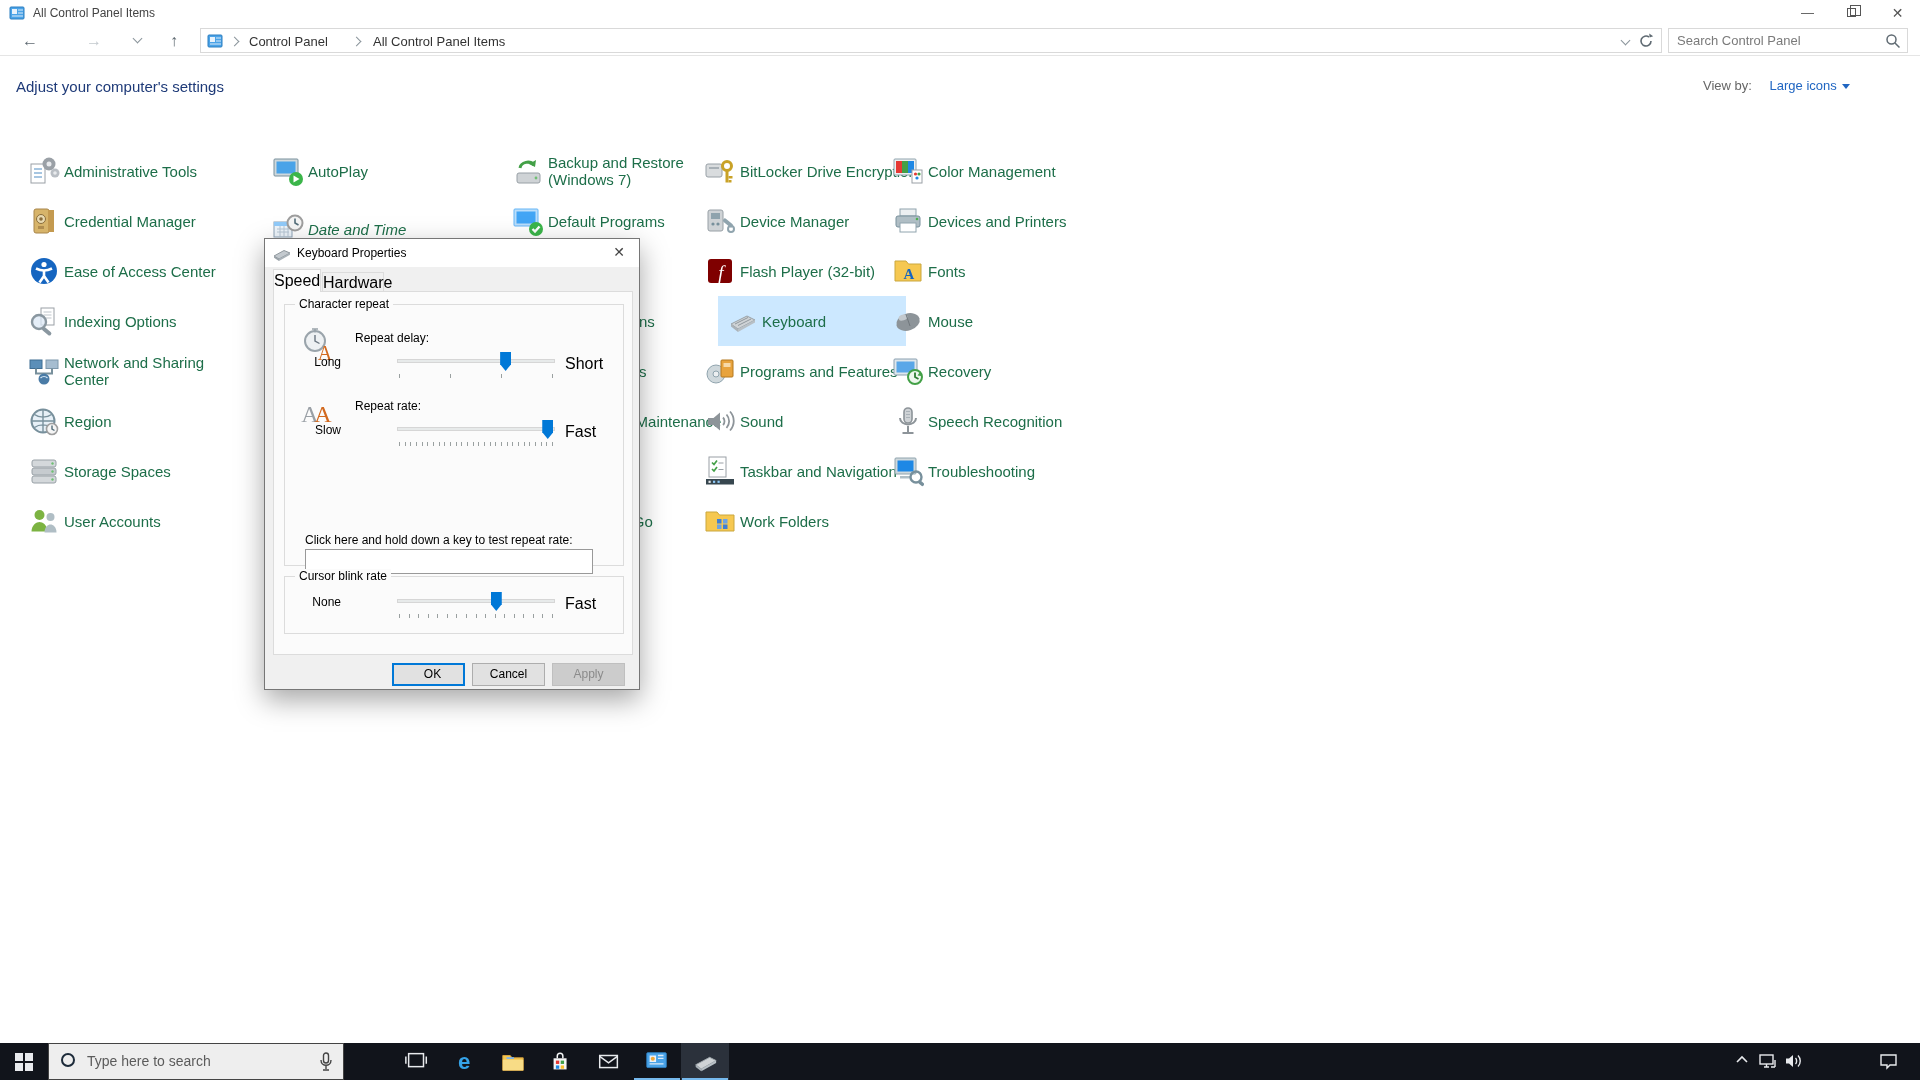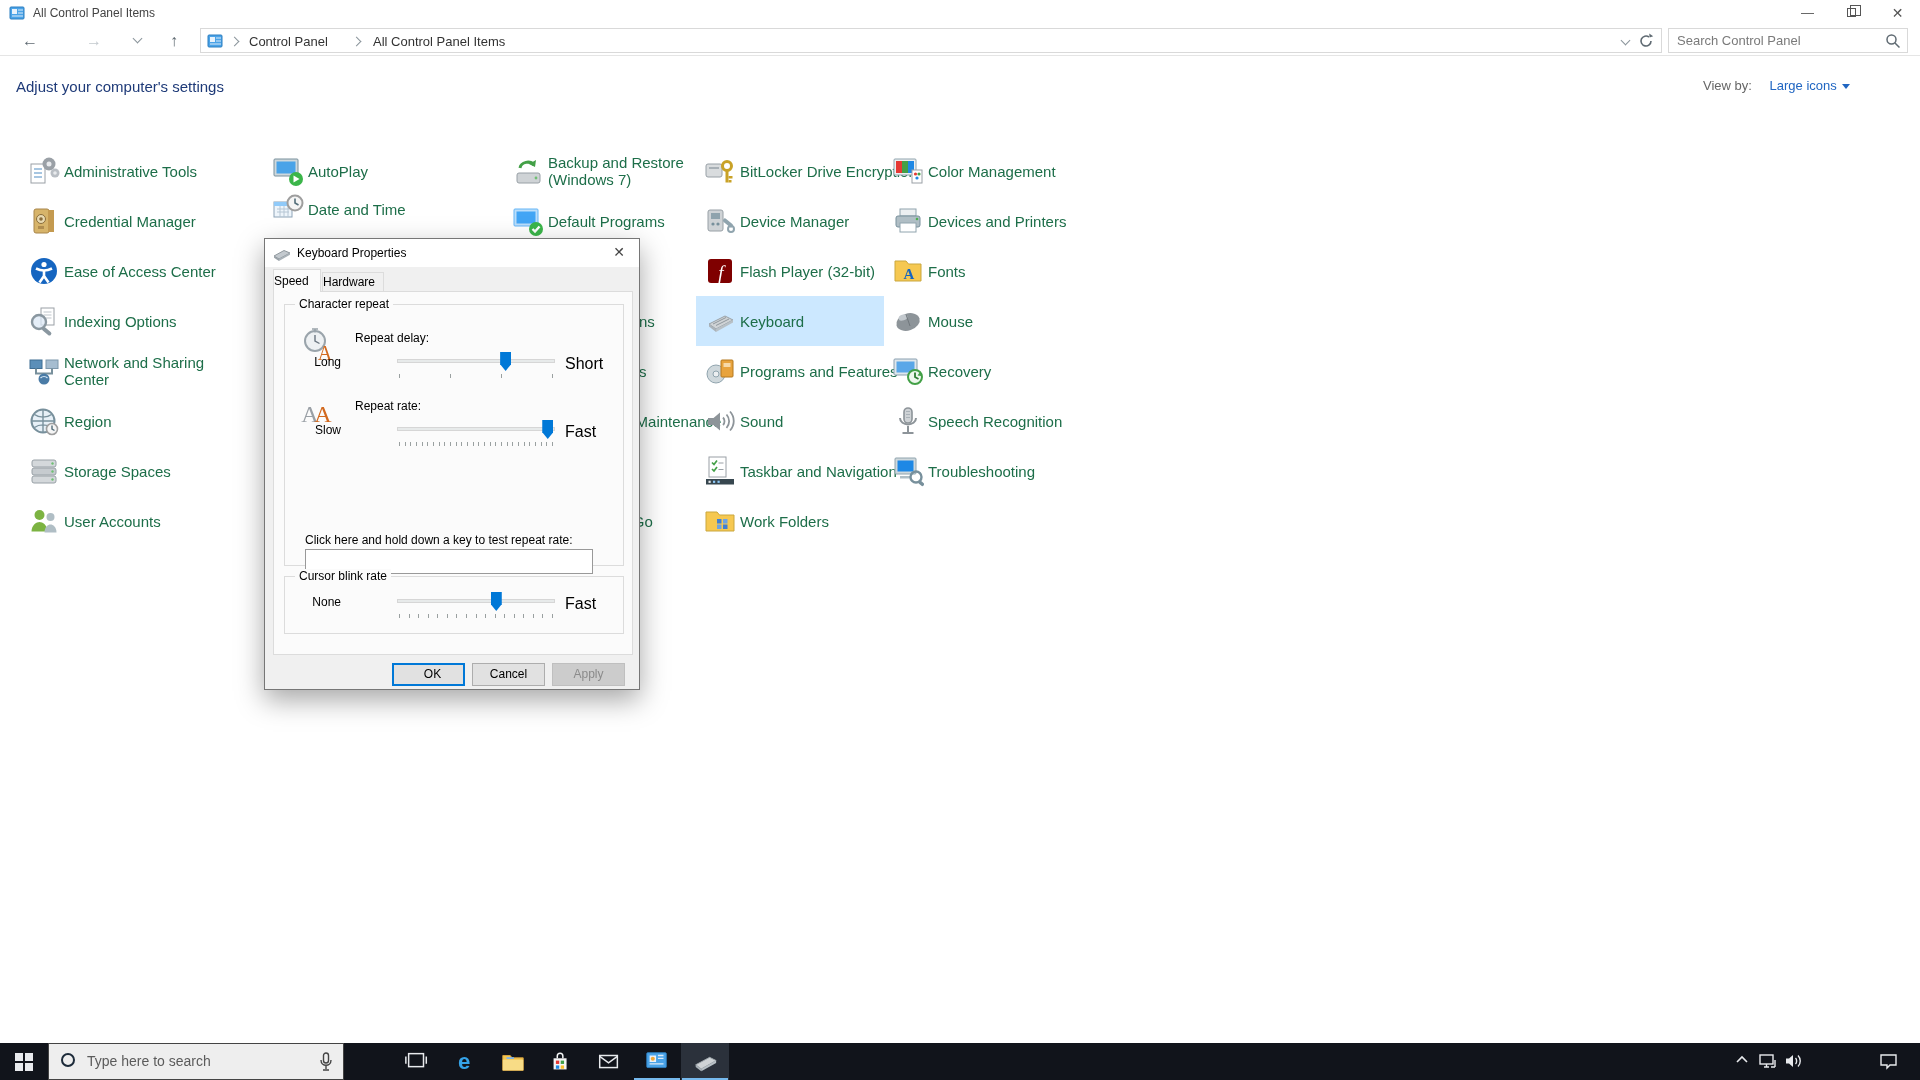--- a/index.html
+++ b/index.html
@@ -35,33 +35,33 @@
   #searchbox input::placeholder { color:#7a7a7a; opacity:1; }
   #search-mag { position:absolute; right:6px; top:4px; width:16px; height:16px; }
   
   #page-header { position:absolute; left:16px; top:78px; font-size:15px; color:#1e3a78; }
   #viewby { position:absolute; top:78px; left:1703px; font-size:13px; }
   #viewby .lbl { color:#666; }
   #viewby .val { color:#2066c2; margin-left:14px; }
   .caret-down { display:inline-block; width:0; height:0; border-left:4px solid transparent; border-right:4px solid transparent; border-top:5px solid #2066c2; margin-left:5px; vertical-align:middle; }
   
   .cp-cell { position:absolute; height:50px; }
-  .cp-cell.selected { background:#cce8ff; }
+  .cp-cell.selected { background:#cce8ff;margin-left:22px; }
   .cp-ic { position:absolute; left:8px; top:9px; width:32px; height:32px; }
   .cp-lab { position:absolute; left:44px; top:0; height:50px; display:flex; align-items:center;
             font-size:15px; color:#1d6e49; white-space:nowrap; line-height:17px; }
   .cp-lab.wrap { white-space:normal; max-width:152px; }
   
   #dialog { position:absolute; left:264px; top:238px; width:376px; height:452px; background:#f0f0f0;
             border:1px solid #767676; box-shadow:0 10px 26px rgba(0,0,0,.35); font-size:12px; color:#000; }
   #dlg-titlebar { position:absolute; left:0; top:0; width:100%; height:28px; background:#fff; }
   #dlg-title-icon { position:absolute; left:8px; top:6px; width:18px; height:16px; }
   #dlg-title { position:absolute; left:32px; top:7px; font-size:12px; color:#000; }
   #dlg-close { position:absolute; right:0; top:0; width:40px; height:26px; text-align:center; line-height:26px; font-size:14px; color:#444; }
-  .tab { position:absolute; font-size:12px; text-align:left; }
+  .tab { position:absolute; font-size:16px; text-align:center; }
   #tab-0 { left:8px; top:30px; width:48px; height:23px; line-height:22px; background:#fbfbfb; border:1px solid #dcdcdc; border-bottom:none; z-index:3; }
   #tab-1 { left:57px; top:33px; width:62px; height:21px; line-height:19px; background:#f0f0f0; border:1px solid #dcdcdc; border-bottom:none; z-index:1; }
   #dlg-page { position:absolute; left:8px; top:52px; width:360px; height:364px; background:#fbfbfb; border:1px solid #dcdcdc; z-index:2; }
   .groupbox { position:absolute; border:1px solid #dcdcdc; }
   .groupbox .gb-label { position:absolute; left:10px; top:-8px; background:#fbfbfb; padding:0 4px; font-size:12px; }
   #gb-char { left:10px; top:12px; width:340px; height:262px; }
   #gb-blink { left:10px; top:284px; width:340px; height:58px; }
   .dlg-ic { position:absolute; width:36px; height:36px; }
   .sl-left { position:absolute; width:48px; text-align:right; font-size:12px; }
   .sl-right { position:absolute; font-size:16px; }
@@ -208,21 +208,21 @@
       <div class="cp-cell" style="left: 20px; top: 196px; width: 230px;">
         <span class="cp-ic"><svg width="32" height="32" viewBox="0 0 32 32">
             <rect x="6" y="4" width="15" height="24" rx="2" fill="#d7b46a" stroke="#a8854a"></rect>
             <rect x="20" y="5" width="6" height="22" fill="#c49a50"></rect>
             <circle cx="13" cy="14" r="4.5" fill="#e8d9b0" stroke="#8a6d3b"></circle>
             <circle cx="13" cy="14" r="1.8" fill="#8a6d3b"></circle>
             <rect x="10" y="21" width="6" height="3" fill="#b08d4f"></rect>
           </svg></span>
         <span class="cp-lab">Credential Manager</span>
       </div>
-      <div class="cp-cell" style="left: 264px; top: 184px; width: 188px;">
+      <div class="cp-cell" style="left: 264px; top: 204px; width: 188px; font-style: italic;">
         <span class="cp-ic"><svg width="32" height="32" viewBox="0 0 32 32">
             <rect x="2" y="9" width="18" height="15" fill="#eef5fb" stroke="#8ea4b8"></rect>
             <rect x="2" y="9" width="18" height="4" fill="#90caf9"></rect>
             <path d="M5 16h12M5 19h12M8 13v11M12 13v11M16 13v11" stroke="#b6c6d4" stroke-width="1"></path>
             <circle cx="23" cy="10" r="7.5" fill="#f5f5f5" stroke="#9e9e9e" stroke-width="2"></circle>
             <path d="M23 5.5V10l3.5 2" stroke="#546e7a" stroke-width="1.6" fill="none"></path>
           </svg></span>
         <span class="cp-lab">Date and Time</span>
       </div>
       <div class="cp-cell" style="left: 504px; top: 196px; width: 188px;">

